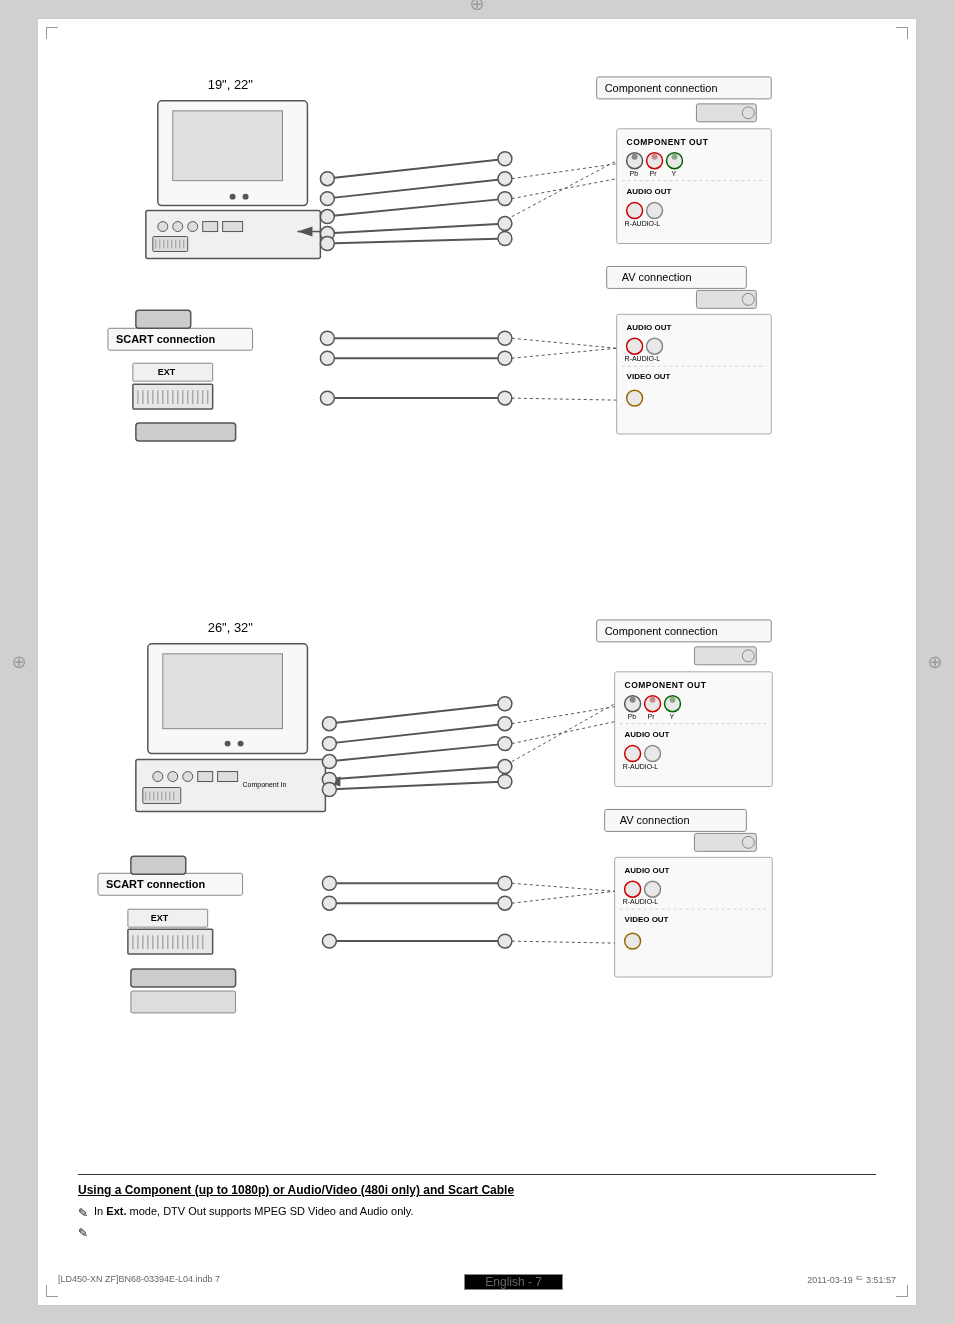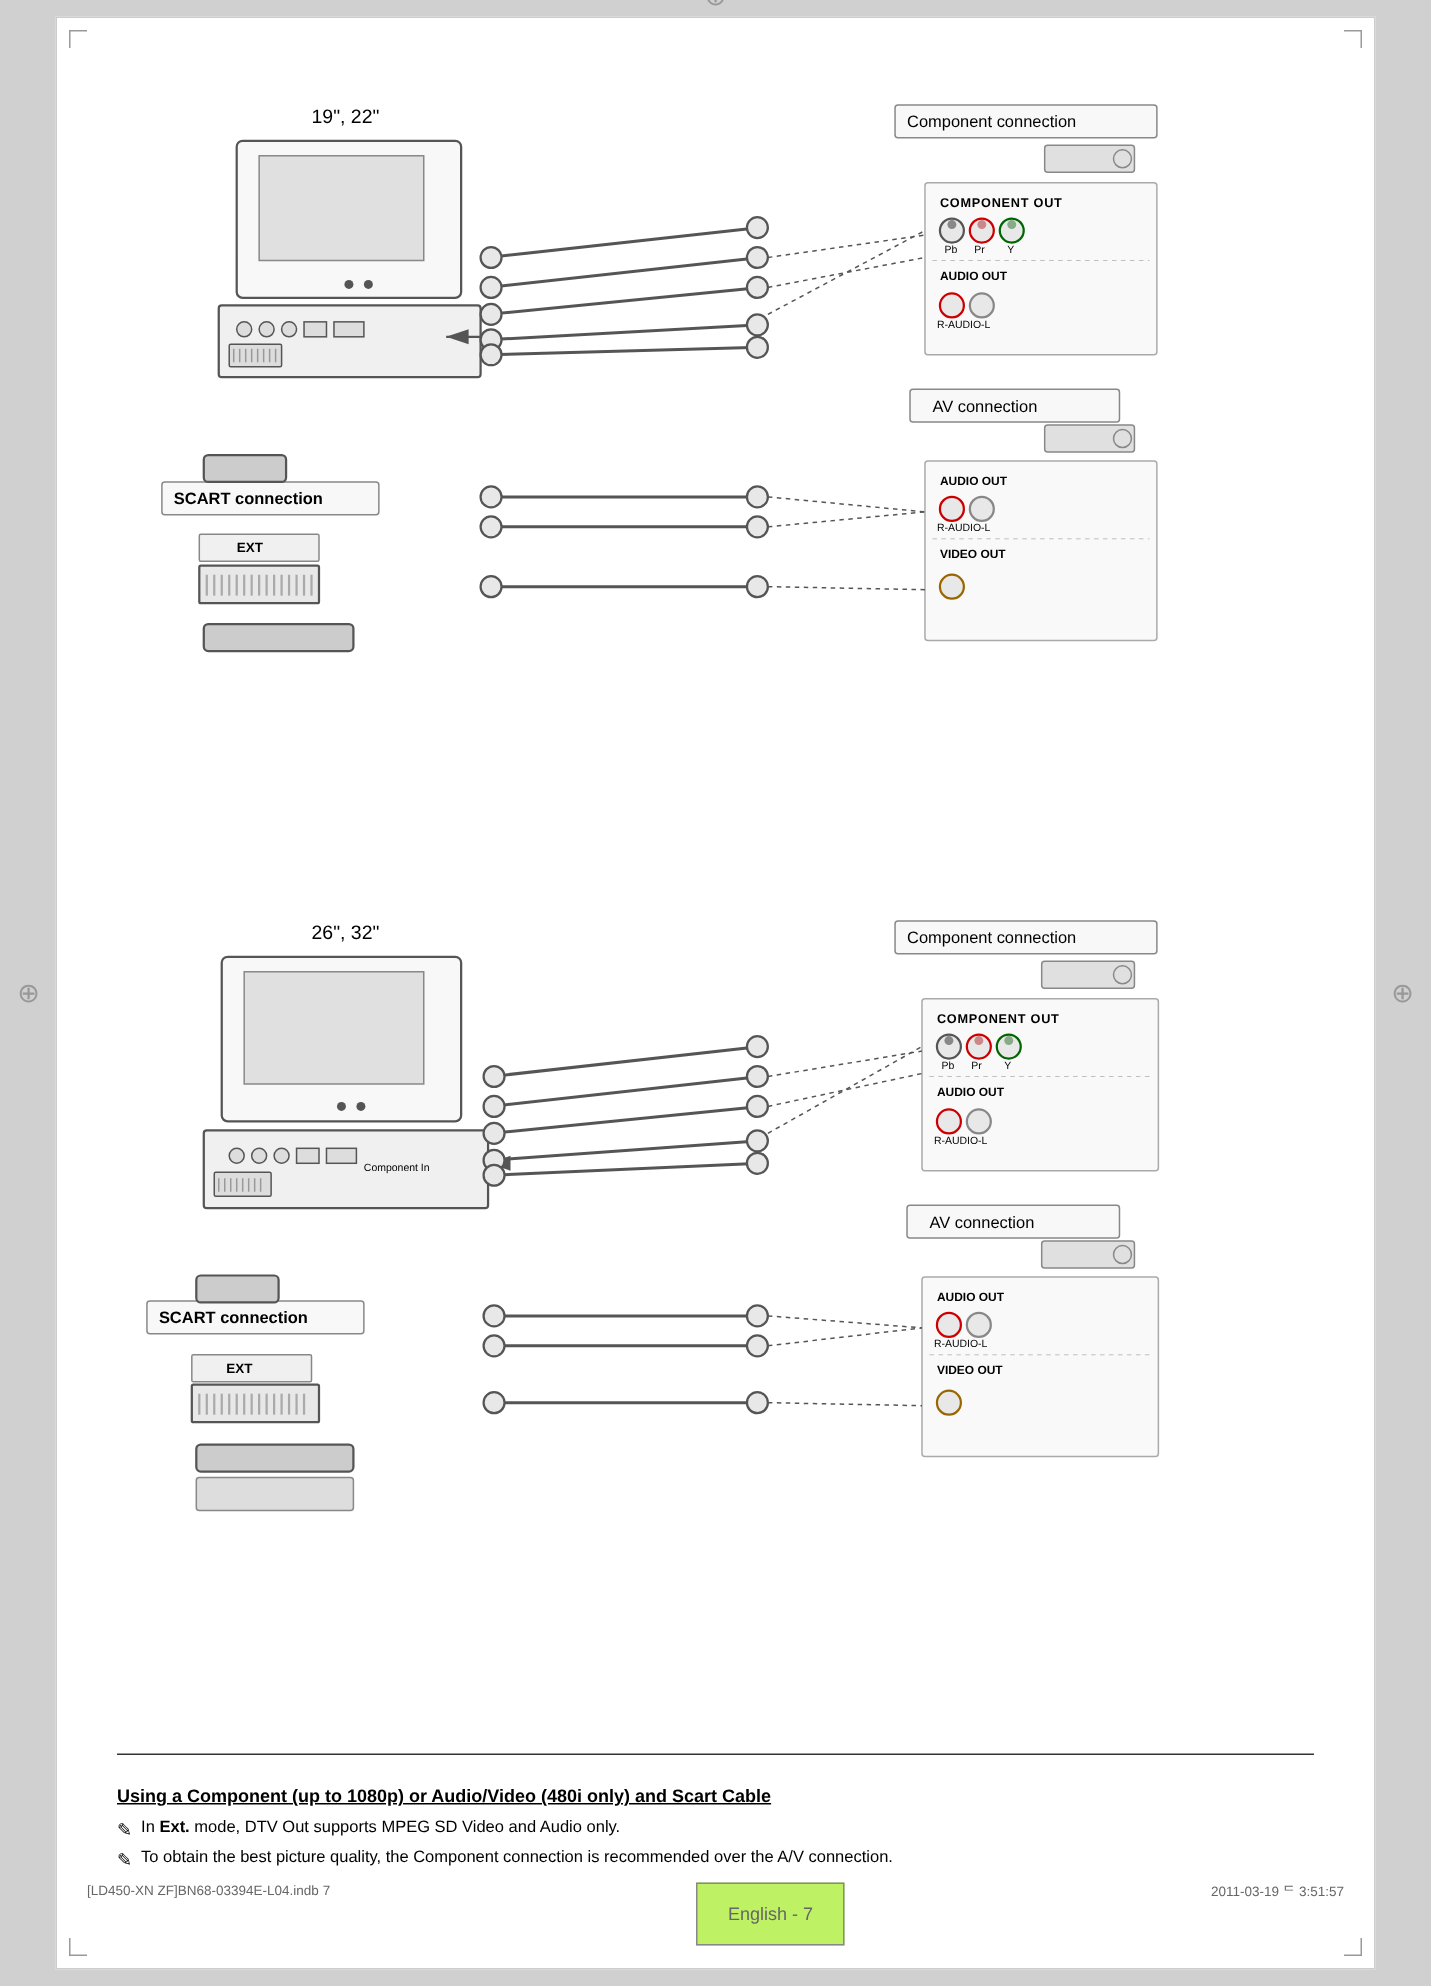--- a/index.html
+++ b/index.html
@@ -50,21 +50,21 @@
 
     .main-content {
       position: relative;
       width: 100%;
     }
 
     
     .notes-section {
       margin-top: 20px;
       border-top: 1.5px solid #333;
-      padding-top: 20px;
+      padding-top: 8px;
     }
     .notes-title {
       font-size: 12px;
       font-weight: bold;
       text-decoration: underline;
       margin-bottom: 8px;
     }
     .note-item {
       display: flex;
       align-items: flex-start;
@@ -85,23 +85,23 @@
       left: 0;
       right: 0;
       display: flex;
       justify-content: space-between;
       padding: 0 20px;
       font-size: 9px;
       color: #666;
     }
     .page-number-box {
       border: 1px solid #888;
-      padding: 13px 20px;
+      padding: 0 20px;
       font-size: 12px;
-      background: #bef264;
+      background: #000000;
     }
 
     
     .diagram-svg {
       width: 100%;
     }
   </style>
 </head>
 <body>
 
@@ -406,21 +406,20 @@
 
     
     <div class="notes-section">
       <div class="notes-title">Using a Component (up to 1080p) or Audio/Video (480i only) and Scart Cable</div>
       <div class="note-item">
         <span class="note-icon">✎</span>
         <span>In <strong>Ext.</strong> mode, DTV Out supports MPEG SD Video and Audio only.</span>
       </div>
       <div class="note-item">
         <span class="note-icon">✎</span>
-        <span>To obtain the best picture quality, the Component connection is recommended over the A/V connection.</span>
       </div>
     </div>
 
   </div>
 
   <div class="page-footer">
     <span>[LD450-XN ZF]BN68-03394E-L04.indb   7</span>
     <div class="page-number-box">
       <span>English - 7</span>
     </div>

